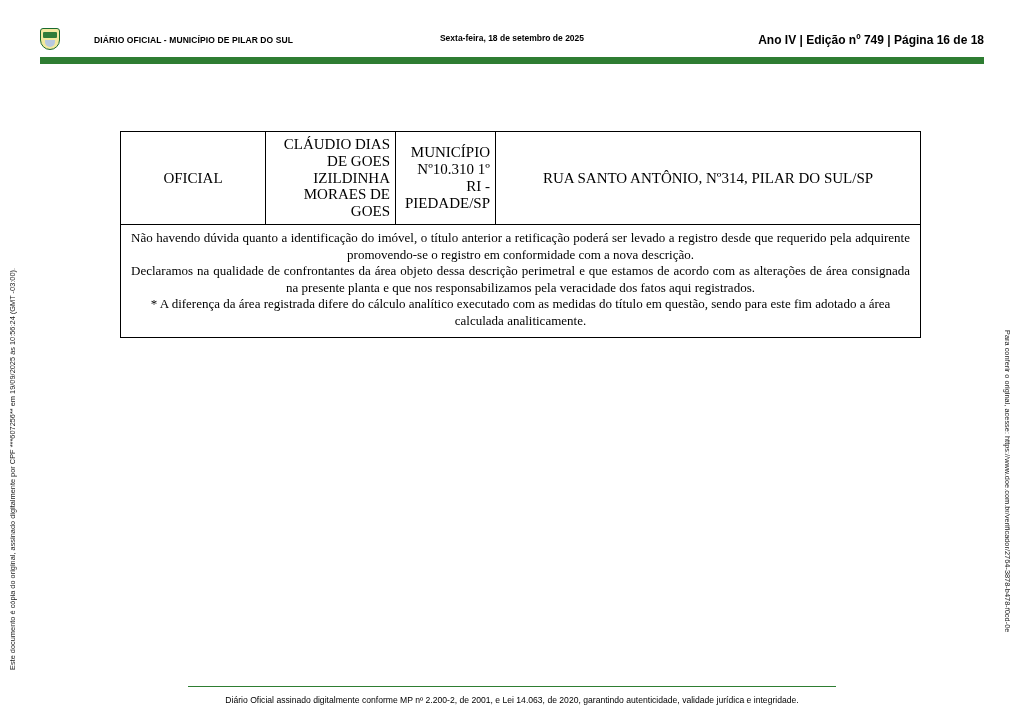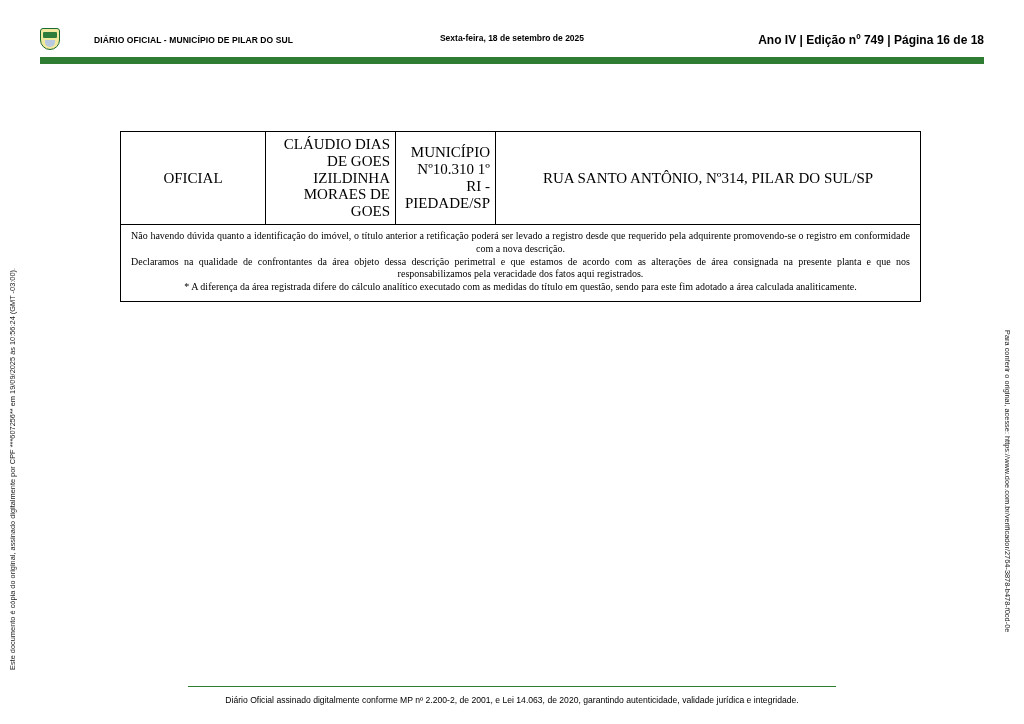--- a/index.html
+++ b/index.html
@@ -163,21 +163,21 @@
   .c-prop    { width: 130px; }
   .c-matricula { width: 100px; }
   .c-area    { width: 82px; }
   .c-valor   { width: 90px; }
   .c-endereco{ flex: 1 1 auto; }
 
   .note-row {
     border-top: 1px solid #000;
     padding: 5px 10px 7px 10px;
     font-family: "Liberation Serif", serif;
-    font-size: 10px;
+    font-size: 13px;
     line-height: 1.28;
     text-align: center;
   }
   .note-row p {
     margin: 0;
     text-align: justify;
     text-align-last: center;
   }
   .note-row p.centered {
     text-align: center;

